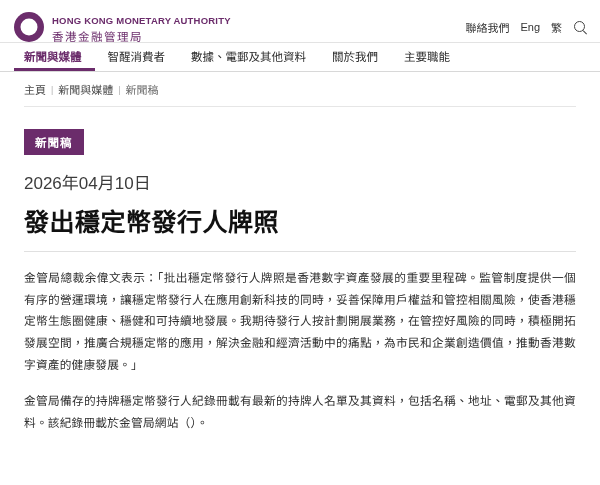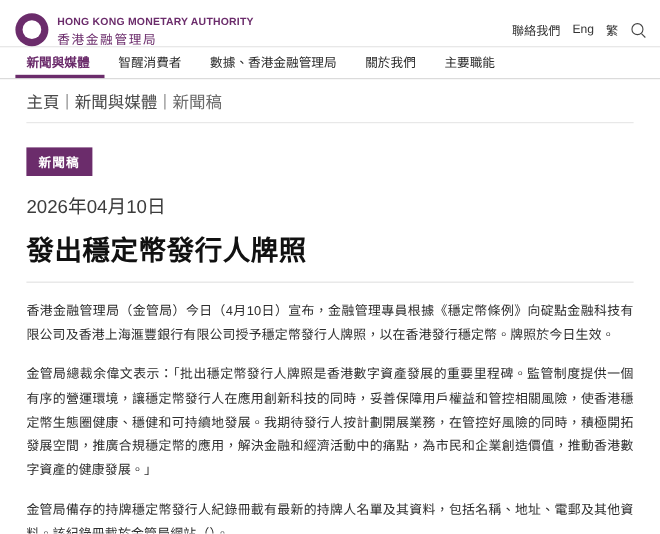--- a/index.html
+++ b/index.html
@@ -129,25 +129,26 @@
   .nav-item:first-child { padding-left: 10px; }
   .nav-item.active {
     color: #6b2c6b;
     font-weight: bold;
     border-bottom: 3px solid #6b2c6b;
   }
 
   
   .breadcrumb {
     padding: 9px 24px 9px 24px;
-    font-size: 15px;
+    font-size: 11px;
     color: #4a4a4a;
     display: flex;
     align-items: center;
     gap: 5px;
+    font-family: Liberation Serif, serif;
   }
   .breadcrumb .crumb { white-space: nowrap; }
   .breadcrumb .sep { color: #9a9a9a; }
   .breadcrumb .crumb.current { color: #6b6b6b; }
 
   
   .content {
     margin: 0 24px;
     border-top: 1px solid #e6e6e6;
     padding-top: 22px;
@@ -206,37 +207,36 @@
     <a href="#">聯絡我們</a>
     <a href="#" class="lang-active">Eng</a>
     <a href="#">繁</a>
     <span class="search-icon"></span>
   </div>
 </div>
 
 <div class="nav">
   <div class="nav-item active">新聞與媒體</div>
   <div class="nav-item">智醒消費者</div>
-  <div class="nav-item">數據、香港金融管理局</div>
+  <div class="nav-item">數據、電郵及其他資料</div>
   <div class="nav-item">關於我們</div>
   <div class="nav-item">主要職能</div>
 </div>
 
 <div class="breadcrumb">
   <span class="crumb">主頁</span>
   <span class="sep">|</span>
   <span class="crumb">新聞與媒體</span>
   <span class="sep">|</span>
   <span class="crumb current">新聞稿</span>
 </div>
 
 <div class="content">
   <span class="tag">新聞稿</span>
   <div class="date">2026年04月10日</div>
   <div class="headline">發出穩定幣發行人牌照</div>
   <div class="rule"></div>
   <div class="body">
-    <p>香港金融管理局（金管局）今日（4月10日）宣布，金融管理專員根據《穩定幣條例》向碇點金融科技有限公司及香港上海滙豐銀行有限公司授予穩定幣發行人牌照，以在香港發行穩定幣。牌照於今日生效。</p>
     <p>金管局總裁余偉文表示：「批出穩定幣發行人牌照是香港數字資產發展的重要里程碑。監管制度提供一個有序的營運環境，讓穩定幣發行人在應用創新科技的同時，妥善保障用戶權益和管控相關風險，使香港穩定幣生態圈健康、穩健和可持續地發展。我期待發行人按計劃開展業務，在管控好風險的同時，積極開拓發展空間，推廣合規穩定幣的應用，解決金融和經濟活動中的痛點，為市民和企業創造價值，推動香港數字資產的健康發展。」</p>
     <p><span>金管局備存的持牌穩定幣發行人紀錄冊載有最新的持牌人名單及其資料，包括名稱、地址、電郵及其他資料。該紀錄冊載於金管局網站（）。</span></p>
 
   </div>
 </div>
 
 </body></html>

